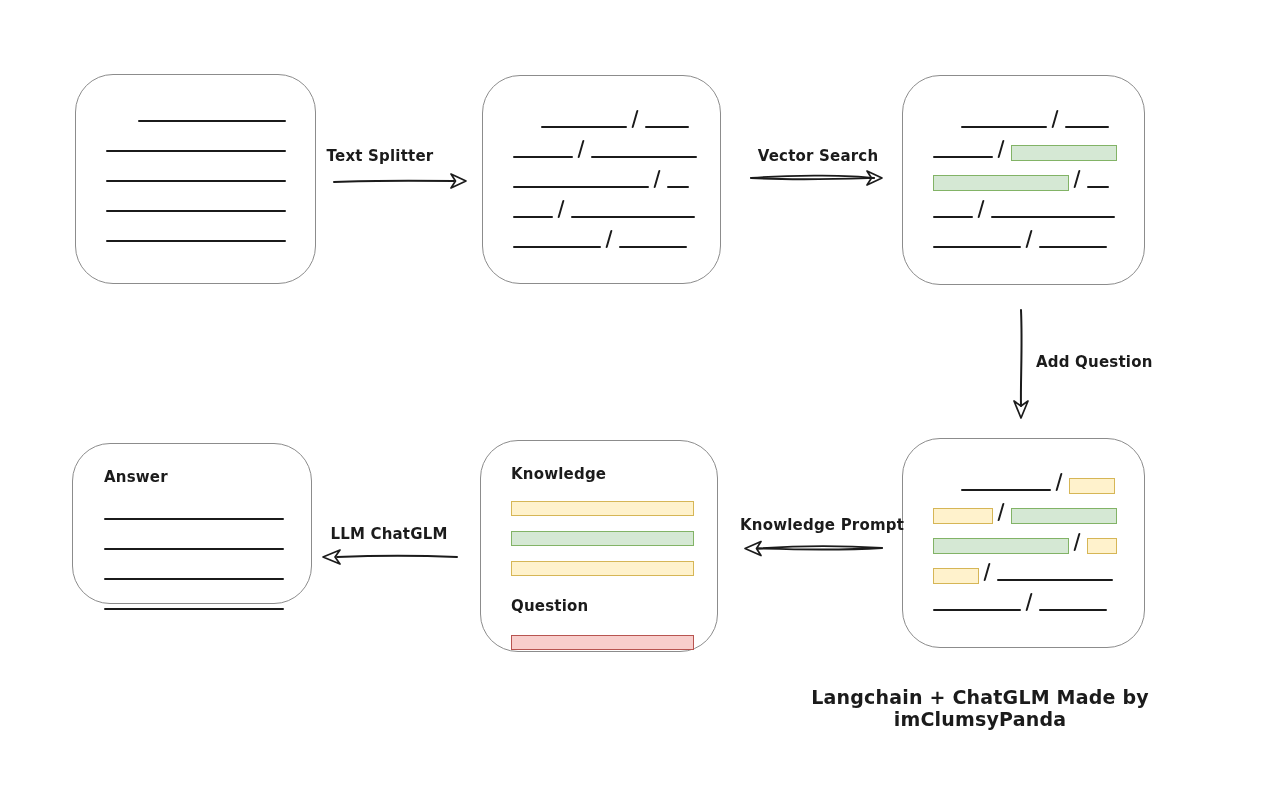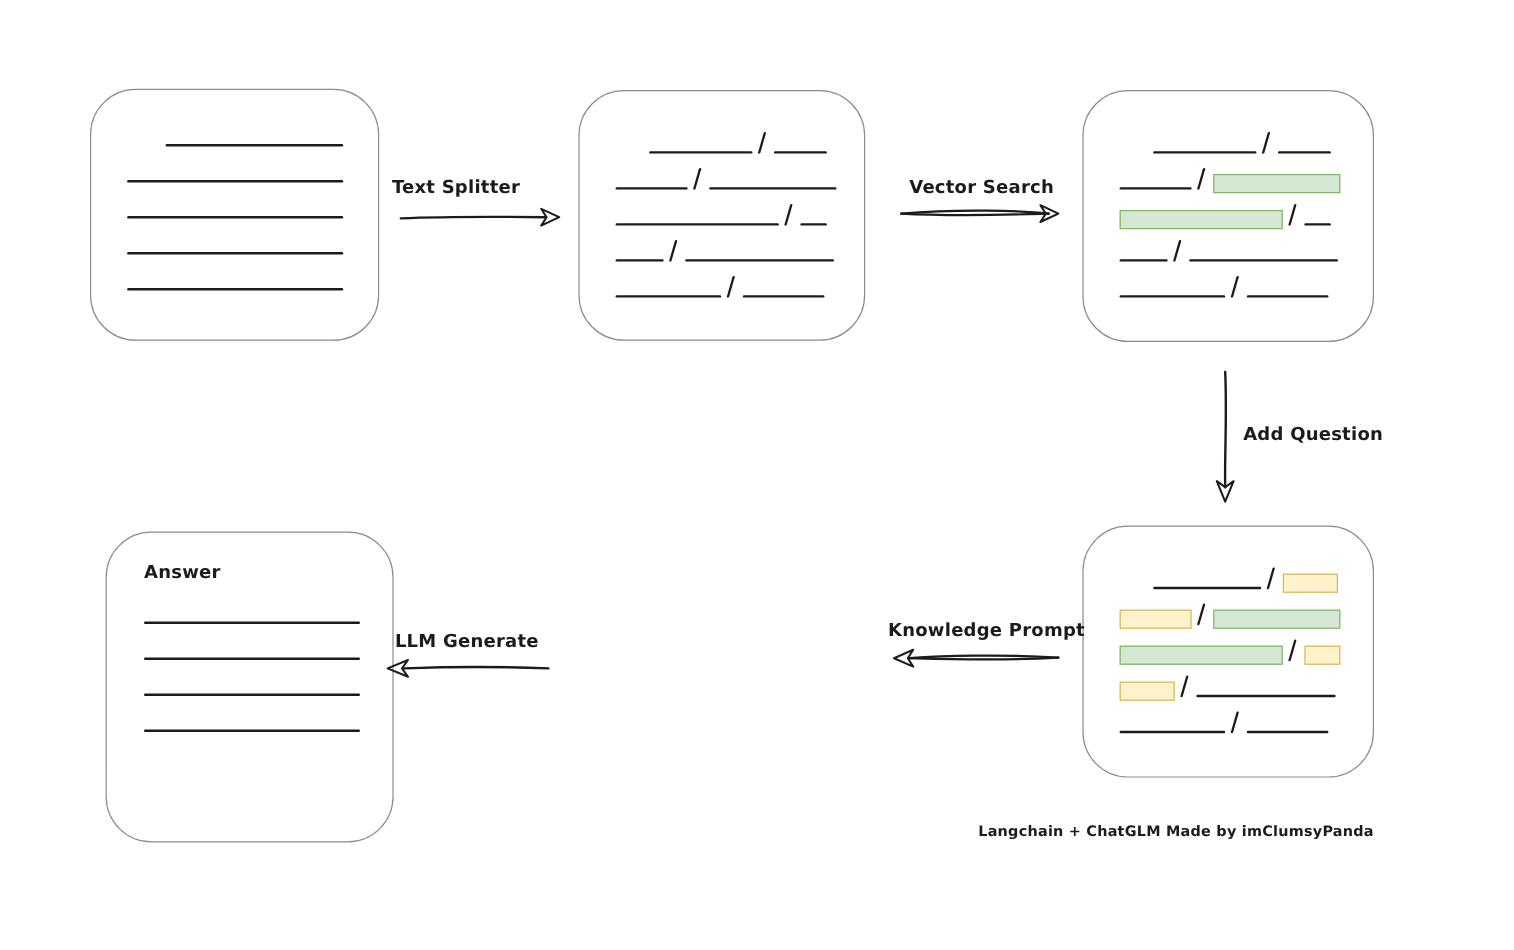--- a/index.html
+++ b/index.html
@@ -33,21 +33,21 @@
   .k-title{margin:24px 0 10px 30px;}
   .q-title{margin:14px 0 12px 30px;}
   .arrow{position:absolute;}
   .arrow svg{display:block;overflow:visible;}
   .arrow-label{
     position:absolute;font-size:15px;font-weight:600;letter-spacing:.2px;
     text-align:center;white-space:nowrap;color:var(--line,#1b1b1b);
   }
   .footer{
     position:absolute;left:770px;top:686px;width:420px;text-align:center;
-    font-size:12px;font-weight:600;letter-spacing:.2px;color:var(--line,#1b1b1b);
+    font-size:19px;font-weight:600;letter-spacing:.2px;color:var(--line,#1b1b1b);
   }
   path{stroke:var(--line,#1b1b1b);fill:none;stroke-linecap:round;stroke-linejoin:round;}
 </style>
 </head>
 <body>
 
 <div id="canvas">
 
   <div class="node" style="left:75px;top:74px;width:241px;height:210px;">
     <div class="rows doc-rows">
@@ -156,22 +156,42 @@
           <span class="seg line" style="width: 116px;"></span>
         </div>
         <div class="seg-row">
           <span class="seg line" style="width: 88px;"></span>
           <span class="slash"></span>
           <span class="seg line" style="width: 68px;"></span>
         </div>
       </div>
   </div>
 
-
-  <div class="node" style="left:88px;top:443px;width:240px;height:259px;">
+  <div class="node" style="left:480px;top:440px;width:238px;height:212px;">
+    <div class="box-title k-title">Knowledge</div>
+    <div class="rows bar-rows">
+        <div class="seg-row">
+          <span class="seg yellow" style="width: 183px;"></span>
+        </div>
+        <div class="seg-row">
+          <span class="seg green" style="width: 183px;"></span>
+        </div>
+        <div class="seg-row">
+          <span class="seg yellow" style="width: 183px;"></span>
+        </div>
+      </div>
+    <div class="box-title q-title">Question</div>
+    <div class="rows bar-rows">
+        <div class="seg-row">
+          <span class="seg red" style="width: 183px;"></span>
+        </div>
+      </div>
+  </div>
+
+  <div class="node" style="left:72px;top:443px;width:240px;height:161px;">
     <div class="box-title answer-title">Answer</div>
     <div class="rows answer-rows">
         <div class="seg-row">
           <span class="seg line" style="width: 180px;"></span>
         </div>
         <div class="seg-row">
           <span class="seg line" style="width: 180px;"></span>
         </div>
         <div class="seg-row">
           <span class="seg line" style="width: 180px;"></span>
@@ -209,21 +229,21 @@
 
   <div class="arrow-label" style="left:740px;top:516px;width:145px;">Knowledge Prompt</div>
   <div class="arrow" style="left:740px;top:536px;">
     <svg width="145" height="26" viewBox="0 0 145 26">
       <path d="M142,12 C 95,9 45,10.5 18,12.5" stroke-width="1.8"></path>
       <path d="M142,12 C 95,14.8 45,13.2 18,12.5" stroke-width="1.8"></path>
       <path d="M21,5.5 L5,12.5 L21,19.5 L16.5,12.5 Z" stroke-width="1.7"></path>
     </svg>
   </div>
 
-  <div class="arrow-label" style="left:318px;top:525px;width:142px;">LLM Generate</div>
+  <div class="arrow-label" style="left:318px;top:525px;width:142px;">LLM ChatGLM</div>
   <div class="arrow" style="left:318px;top:545px;">
     <svg width="142" height="26" viewBox="0 0 142 26">
       <path d="M139,12 C 95,10.2 50,10.8 19,12" stroke-width="2"></path>
       <path d="M22,5 L5,12 L22,19 L17,12 Z" stroke-width="1.7"></path>
     </svg>
   </div>
 
   <div class="footer">Langchain + ChatGLM Made by imClumsyPanda</div>
 
 </div>

